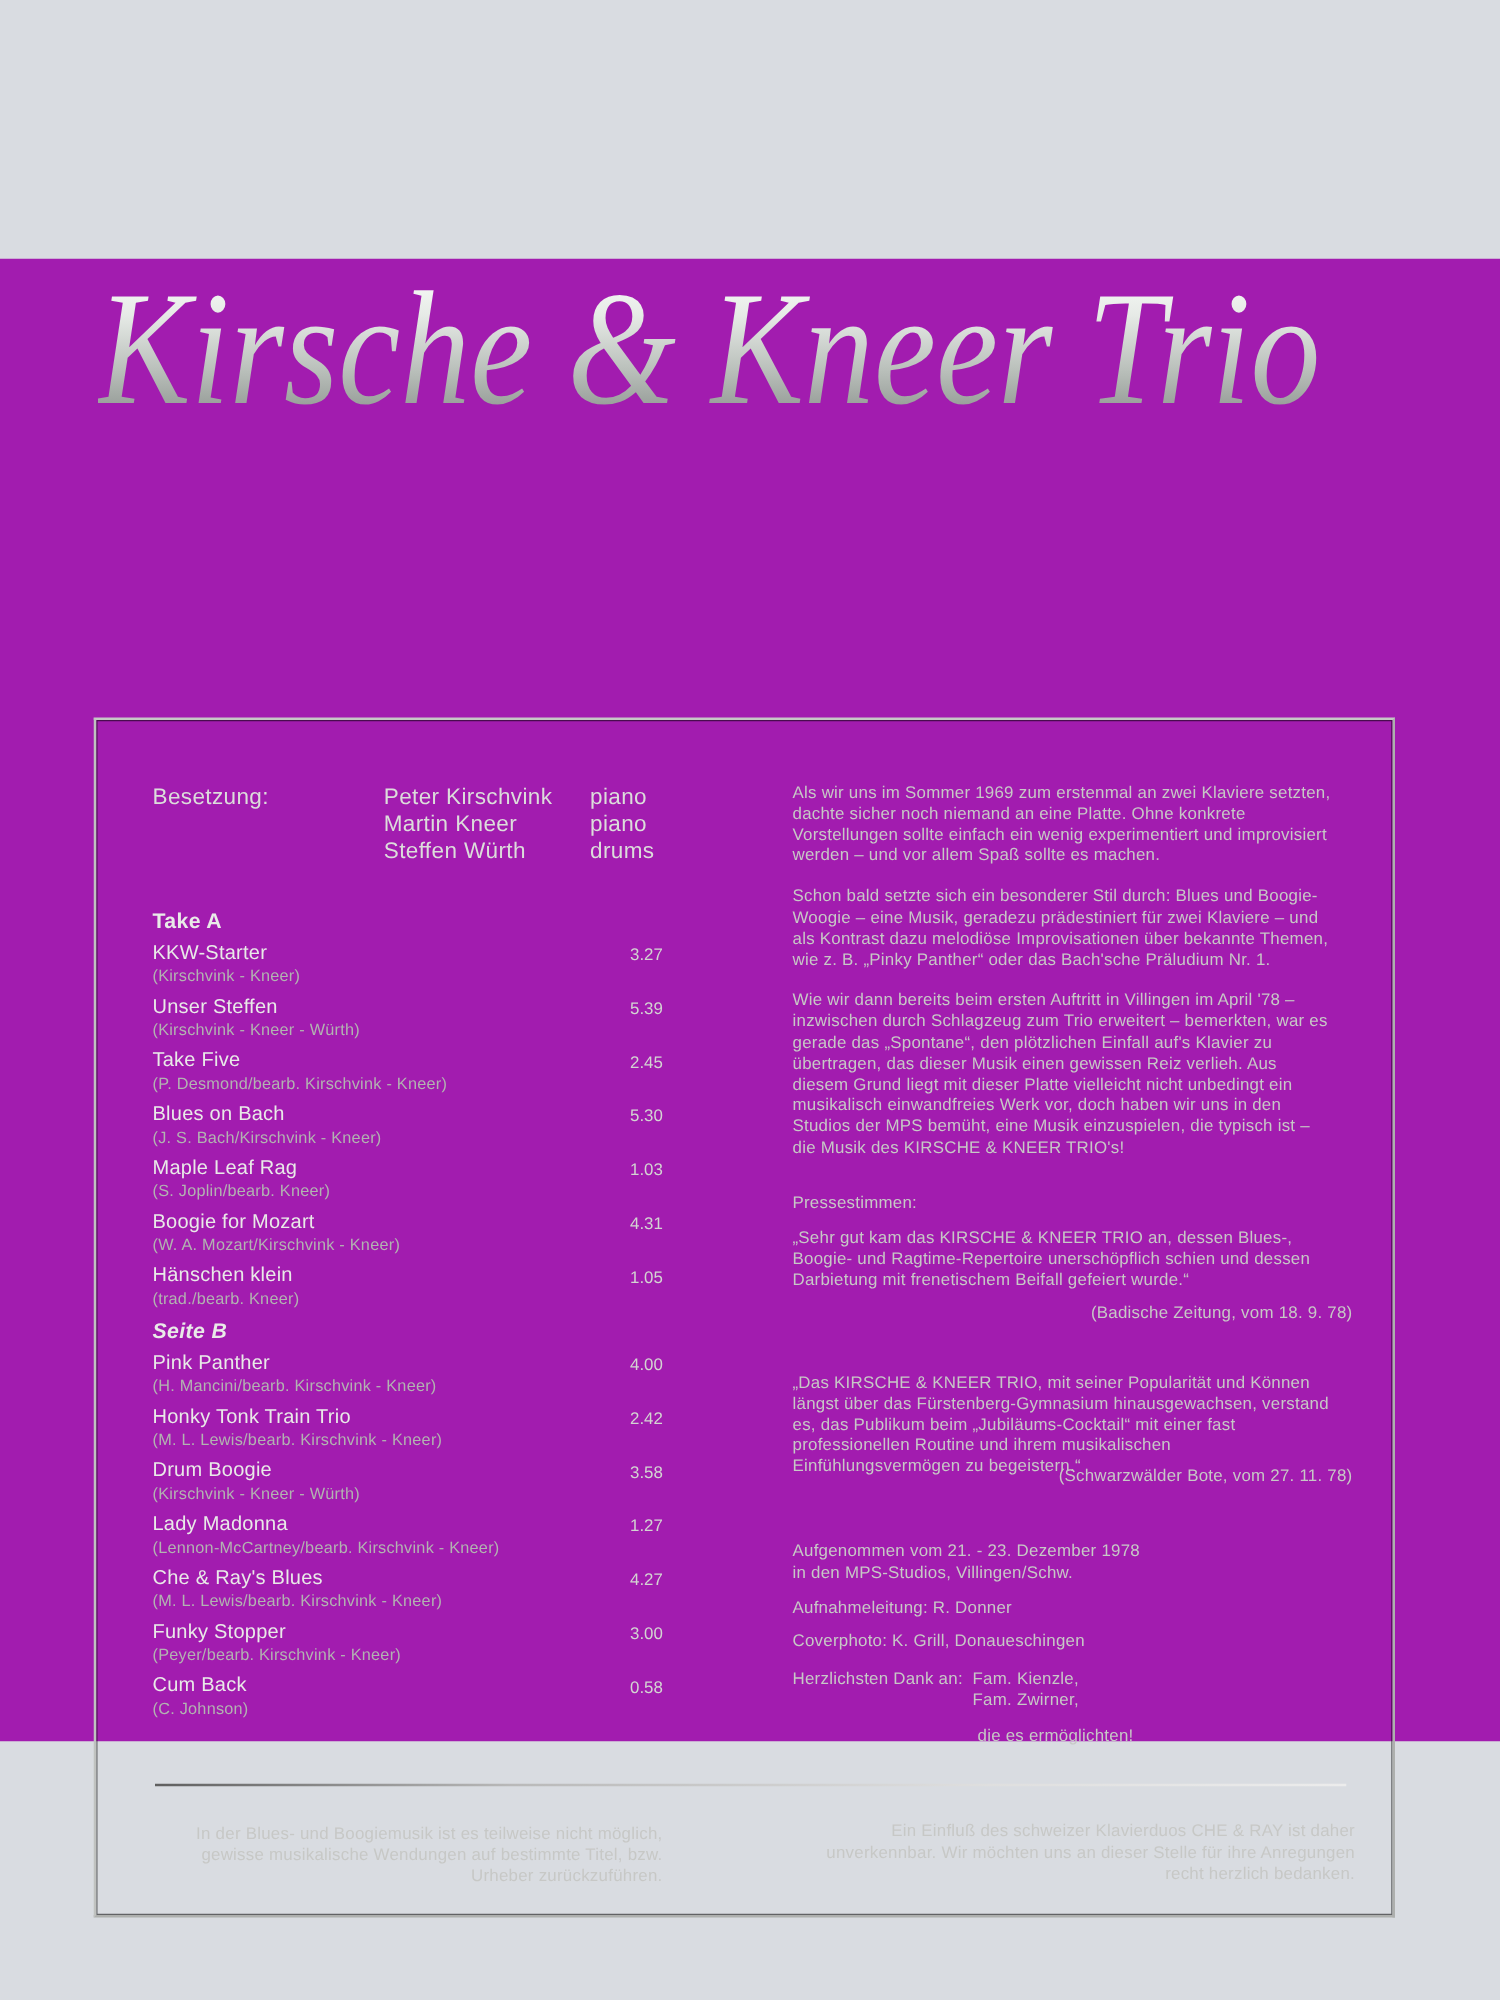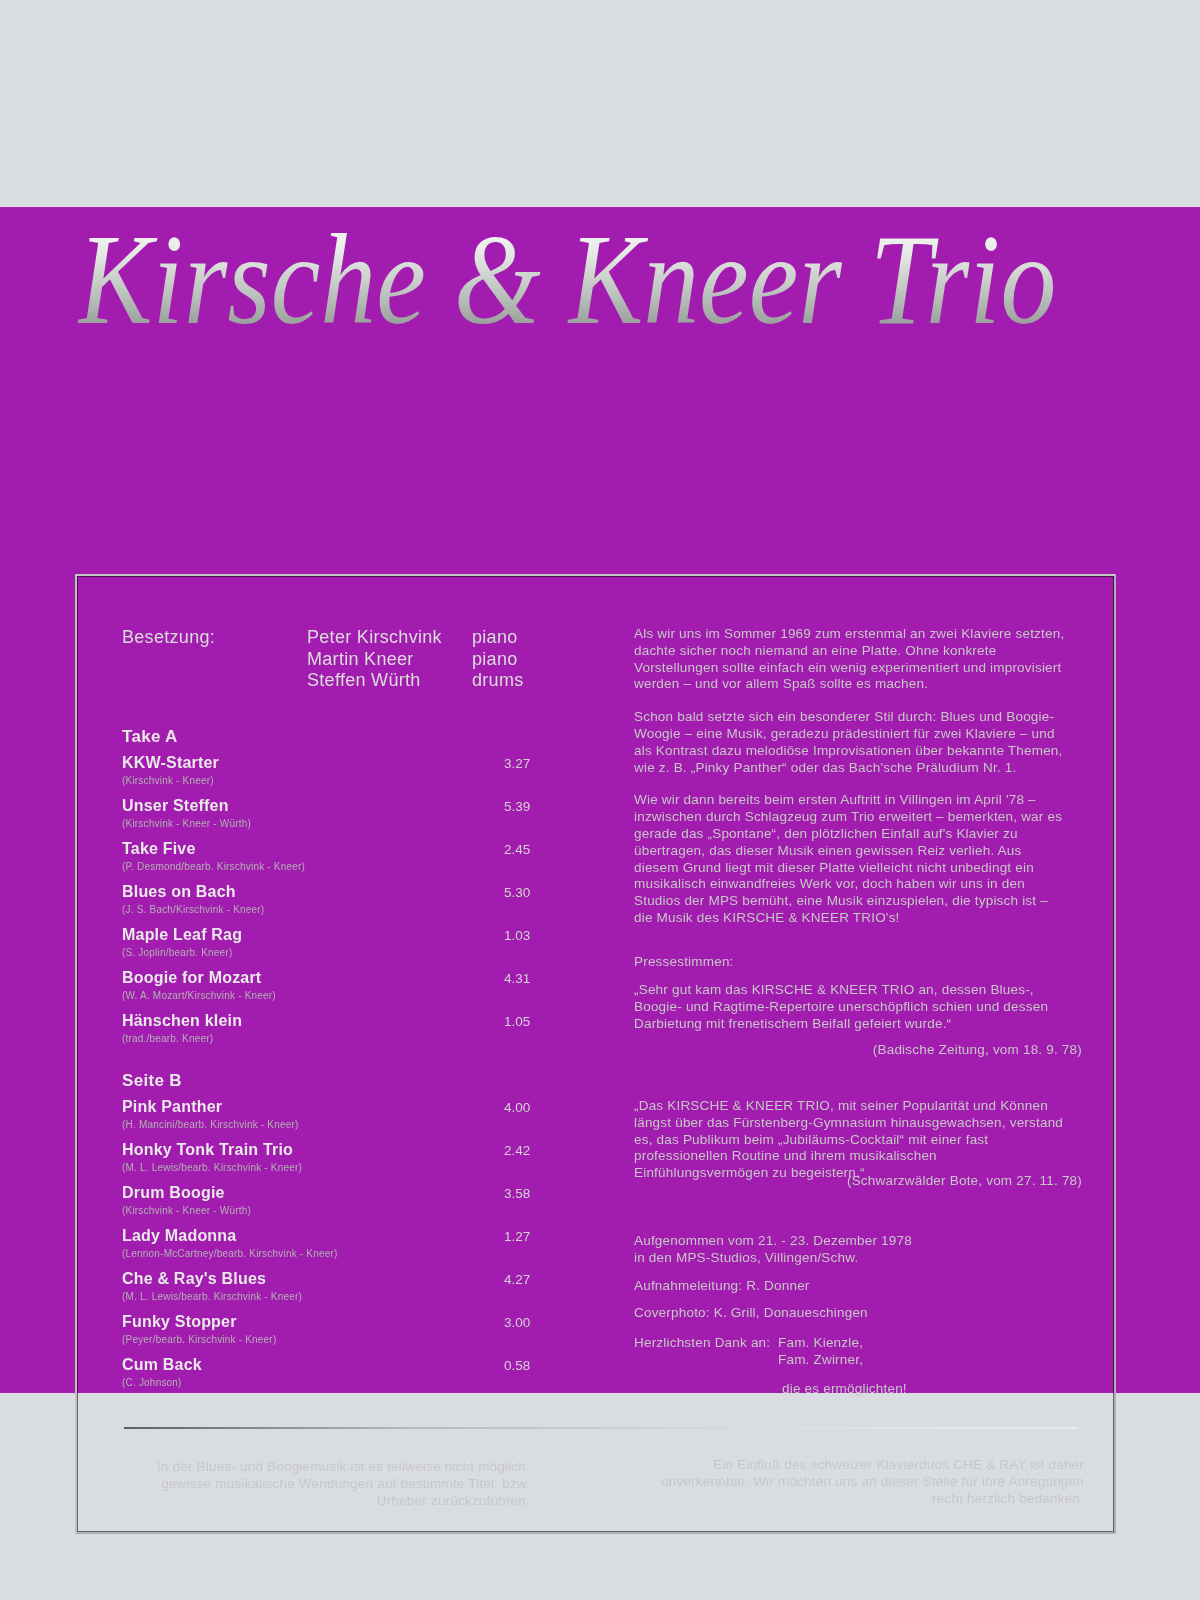--- a/index.html
+++ b/index.html
@@ -41,26 +41,26 @@
   
   .left-col { position:absolute; left:45px; top:0; width:462px; color:#dfe0de; }
   .besetzung { position:relative; margin-top:51px; height:65px;
     font-size:18px; line-height:21.5px; letter-spacing:.3px; color:#dcdddb; }
   .besetzung-label { position:absolute; left:0; top:0; }
   .personnel { margin-left:185px; }
   .person { position:relative; }
   .p-inst { position:absolute; left:165px; top:0; }
   .side-heading { margin-top:34px; font-size:17px; line-height:21px;
     font-weight:700; letter-spacing:.3px; color:#e9eae8; }
-  .side-heading.b { margin-top:16px; }
+  .side-heading.b { margin-top:0;font-style:italic; }
   .tracks { margin-top:6px; }
   .track-row { position:relative; height:43px; }
-  .track-title { font-size:16px; line-height:20px; font-weight:700;
+  .track-title { font-size:16px; line-height:20px; font-weight:400;
     letter-spacing:.2px; color:#e9eae8; }
-  .track-credit { font-size:10px; line-height:16px; color:#b2b3b1; letter-spacing:.2px; }
+  .track-credit { font-size:13px; line-height:16px; color:#b2b3b1; letter-spacing:.2px; }
   .track-time { position:absolute; left:382px; top:3px; font-size:13.5px; color:#d3d4d2; }
   
   .right-col { position:absolute; left:557px; top:0; width:450px;
     font-size:13.5px; line-height:16.8px; color:#c7c8c6; letter-spacing:.2px; }
   .intro { position:absolute; top:50px; width:436px; }
   .intro p { margin-bottom:16px; }
   .press-label { position:absolute; top:378px; }
   .press-quote { position:absolute; width:440px; }
   .q1 { top:406px; }
   .q2 { top:522px; }

